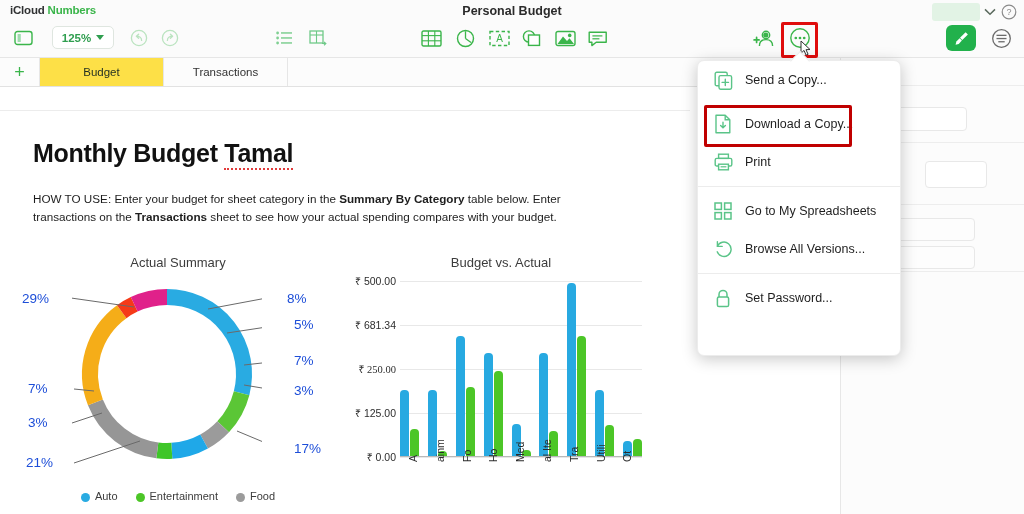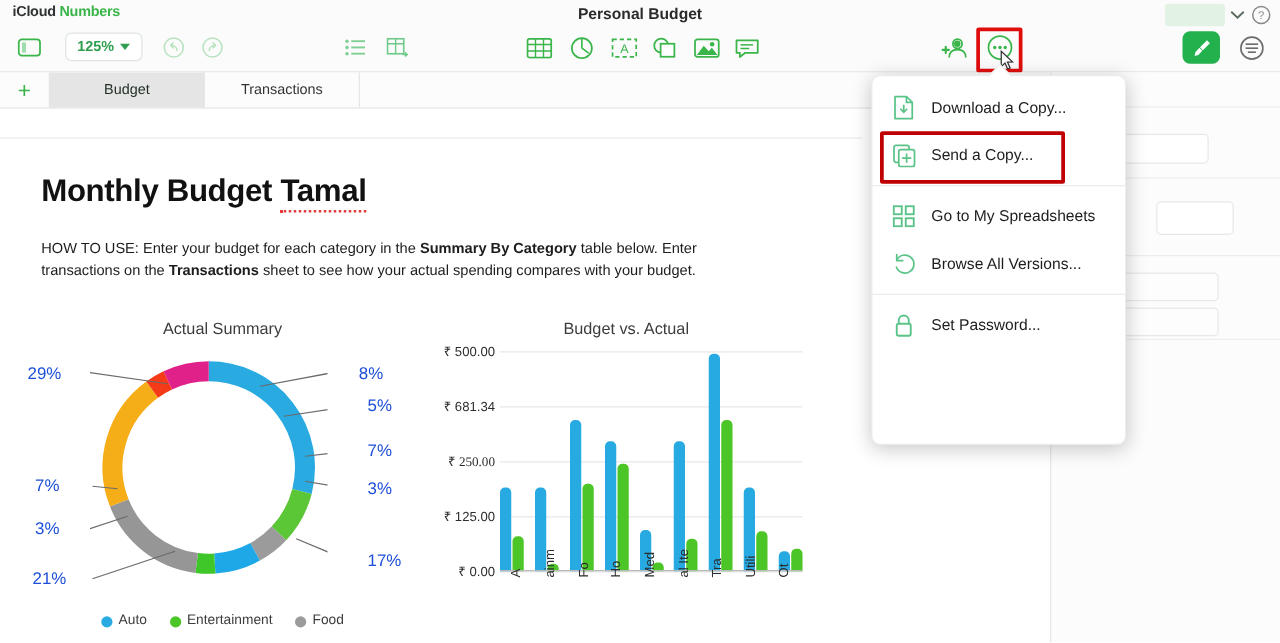--- a/index.html
+++ b/index.html
@@ -68,21 +68,21 @@
   }
   .tab-add {
     width: 40px; display: flex; align-items: center; justify-content: center;
     color: #3ab54a; font-size: 18px; border-right: 1px solid #e6e6e6;
   }
   .tab {
     min-width: 124px; padding: 0 14px;
     display: flex; align-items: center; justify-content: center;
     font-size: 11.5px; color: #333; border-right: 1px solid #e6e6e6;
   }
-  .tab.active { background: #e5e5e5; color: #1f2d22; }
+  .tab.active { background: #fde047; color: #1f2d22; }
 
   
   .canvas { position: absolute; left: 0; top: 87px; width: 855px; height: 427px; background: #fff; }
   .sheet-rule { position:absolute; left:0; top:23px; width:690px; height:1px; background:#ececec; }
 
   .doc-h1 {
     position: absolute; left: 33px; top: 52px;
     font-size: 25px; font-weight: bold; color: #111; letter-spacing: -0.3px;
   }
   .misspelled {
@@ -371,21 +371,21 @@
     <div class="tab-add">+</div>
     <div class="tab active">Budget</div>
     <div class="tab">Transactions</div>
   </div>
 
   <div class="canvas">
     <div class="sheet-rule"></div>
 
     <div class="doc-h1"><span>Monthly Budget </span><span class="misspelled">Tamal</span></div>
 
-    <div class="doc-p"><span>HOW TO USE: Enter your budget for each category in the </span><b>Summary By Category</b><span> table below. Enter transactions on the </span><b>Transactions</b><span> sheet to see how your actual spending compares with your budget.</span></div>
+    <div class="doc-p"><span>HOW TO USE: Enter your budget for sheet category in the </span><b>Summary By Category</b><span> table below. Enter transactions on the </span><b>Transactions</b><span> sheet to see how your actual spending compares with your budget.</span></div>
 
     <div class="chart-donut">
       <div class="chart-title">Actual Summary</div>
       <div class="donut-wrap">
         <svg id="donut-svg" width="190" height="190" viewBox="0 0 190 190">
             <path d="M 95 18 A 77 77 0 0 1 169.5809034069046 114.1491213116938" fill="none" stroke="#29abe2" stroke-width="16"></path>
             <path d="M 169.5809034069046 114.1491213116938 A 77 77 0 0 1 151.1305843114487 147.71012715650903" fill="none" stroke="#5bc636" stroke-width="16"></path>
             <path d="M 151.1305843114487 147.71012715650903 A 77 77 0 0 1 132.0950329058321 162.47561436337747" fill="none" stroke="#9b9b9b" stroke-width="16"></path>
             <path d="M 132.0950329058321 162.47561436337747 A 77 77 0 0 1 99.83487000375715 171.84805808897693" fill="none" stroke="#1fa8e8" stroke-width="16"></path>
             <path d="M 99.83487000375715 171.84805808897693 A 77 77 0 0 1 85.3493410155486 171.3928320012148" fill="none" stroke="#3fc629" stroke-width="16"></path>
@@ -510,42 +510,53 @@
     <div class="insp-sep" style="top:213px"></div>
     <div class="insp-field" style="left:6px;  top:49px; width:120px; height:24px;"></div>
     <div class="insp-field" style="left:84px; top:103px;width:62px;  height:27px;"></div>
     <div class="insp-btn" style="left:6px;  top:160px;width:128px; height:23px;">e Sheet</div>
     <div class="insp-btn" style="left:6px;  top:188px;width:128px; height:23px;">Sheet</div>
   </div>
 
   <div class="menu">
     <div class="menu-arrow"></div>
 
+    <div class="mi">
+      <span class="micon">
+        <svg width="19" height="19" viewBox="0 0 19 19">
+            <rect x="1.2" y="1.2" width="12" height="13.6" rx="1.6" fill="none" stroke="#5ac488" stroke-width="1.4"></rect>
+            <rect x="5" y="4.6" width="12.6" height="13.6" rx="1.6" fill="#fff" stroke="#5ac488" stroke-width="1.4"></rect>
+            <path d="M11.3 8.2 v6.4 M8.1 11.4 h6.4" stroke="#5ac488" stroke-width="1.4" stroke-linecap="round"></path>
+          </svg>
+      </span>
+      <span>Send a Copy...</span>
+    </div>
+
     <div class="mi" style="margin-top:6px;">
       <span class="micon">
         <svg width="18" height="20" viewBox="0 0 18 20">
             <path d="M2 1.2 h9.2 l4.6 4.6 v13 h-13.8 Z" fill="none" stroke="#5ac488" stroke-width="1.4" stroke-linejoin="round"></path>
             <path d="M11.2 1.2 v4.6 h4.6" fill="none" stroke="#5ac488" stroke-width="1.4"></path>
             <path d="M9 8.2 v5.4 M6.6 11.4 L9 13.8 L11.4 11.4" fill="none" stroke="#5ac488" stroke-width="1.4" stroke-linecap="round"></path>
           </svg>
       </span>
       <span>Download a Copy...</span>
     </div>
 
     <div class="mi">
       <span class="micon">
-        <svg width="19" height="19" viewBox="0 0 19 19">
-            <rect x="1.2" y="1.2" width="12" height="13.6" rx="1.6" fill="none" stroke="#5ac488" stroke-width="1.4"></rect>
-            <rect x="5" y="4.6" width="12.6" height="13.6" rx="1.6" fill="#fff" stroke="#5ac488" stroke-width="1.4"></rect>
-            <path d="M11.3 8.2 v6.4 M8.1 11.4 h6.4" stroke="#5ac488" stroke-width="1.4" stroke-linecap="round"></path>
-          </svg>
-      </span>
-      <span>Send a Copy...</span>
-    </div>
-
+        <svg width="19" height="18" viewBox="0 0 19 18">
+            <rect x="4.6" y="1.2" width="9.8" height="4.2" fill="none" stroke="#5ac488" stroke-width="1.4"></rect>
+            <rect x="1.2" y="5.4" width="16.6" height="7.6" rx="1.6" fill="none" stroke="#5ac488" stroke-width="1.4"></rect>
+            <rect x="4.6" y="11.2" width="9.8" height="5.6" fill="#fff" stroke="#5ac488" stroke-width="1.4"></rect>
+            <rect x="6.6" y="13.2" width="5.8" height="1.2" fill="#5ac488"></rect>
+          </svg>
+      </span>
+      <span>Print</span>
+    </div>
 
     <div class="menu-div"></div>
 
     <div class="mi">
       <span class="micon">
         <svg width="18" height="18" viewBox="0 0 18 18">
             <g fill="none" stroke="#5ac488" stroke-width="1.5">
               <rect x="1" y="1" width="6.4" height="6.4"></rect>
               <rect x="10.6" y="1" width="6.4" height="6.4"></rect>
               <rect x="1" y="10.6" width="6.4" height="6.4"></rect>

